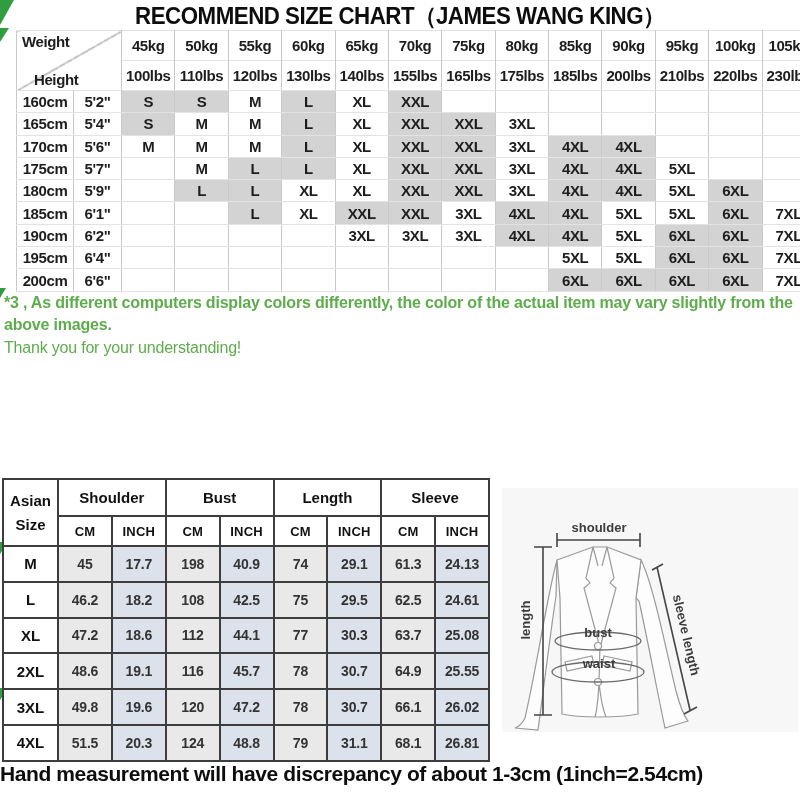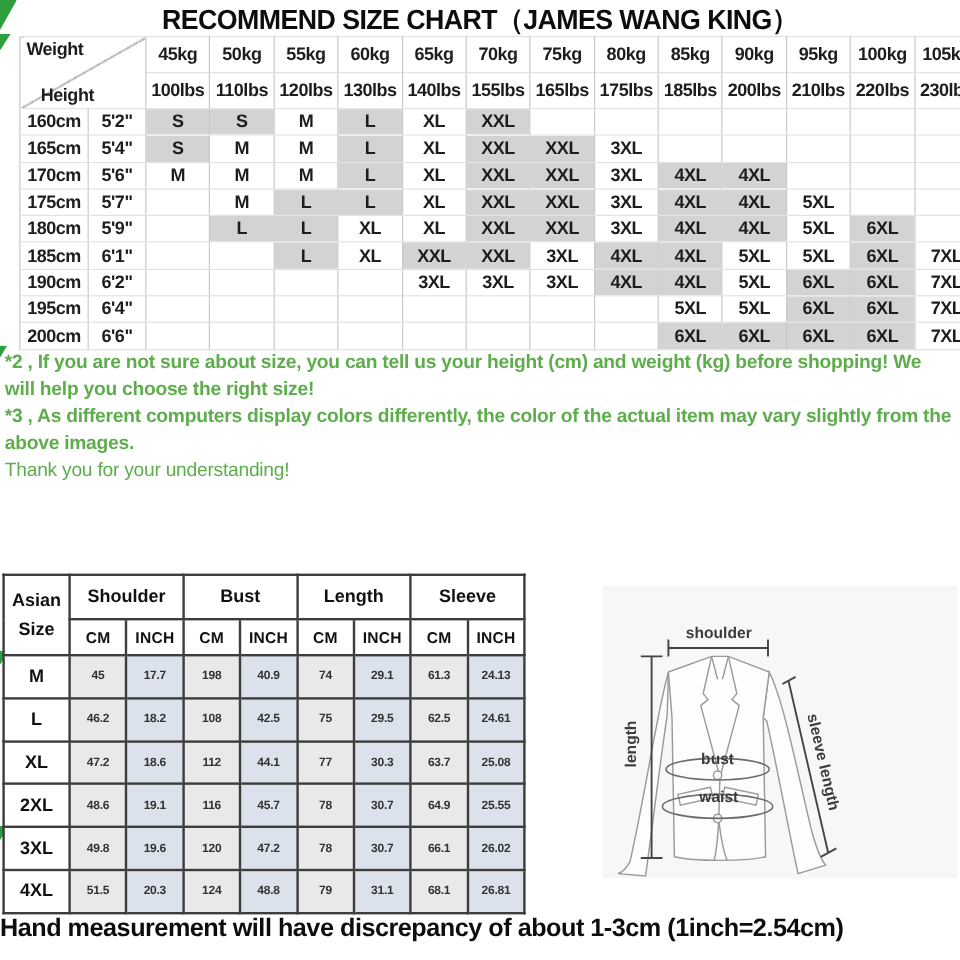--- a/index.html
+++ b/index.html
@@ -31,31 +31,31 @@
         background:linear-gradient(to bottom right,transparent 49.2%,#b9b9b9 49.2%,#b9b9b9 50.8%,transparent 50.8%)}
   .corner .w{position:absolute;top:2px;left:5px;font-size:15px}
   .corner .h{position:absolute;bottom:2px;left:17px;font-size:15px}
 
   
   .notes{position:absolute;top:292px;left:4px;width:792px}
   .note{margin:0;font-size:16px;font-weight:600;line-height:22.4px;letter-spacing:-0.2px;color:var(--green)}
   .note.thanks{font-weight:400}
 
   
-  table.measure{position:absolute;top:478px;left:2px;width:436px;border-collapse:collapse;table-layout:fixed}
+  table.measure{position:absolute;top:478px;left:2px;width:488px;border-collapse:collapse;table-layout:fixed}
   .measure col.c-size{width:55px}
   .measure th,.measure td{border:2px solid var(--border-dark);text-align:center;vertical-align:middle;padding:0}
   .measure thead tr.groups{height:37px}
   .measure thead tr.units{height:30px}
   .measure tbody tr{height:35.8px}
   .measure thead th{font-size:15px;font-weight:700;color:#111;background:#fff}
   .measure thead tr.units th{font-size:13px;letter-spacing:0.2px}
   .measure th.asize{font-size:15px;font-weight:700;line-height:1.6;background:#fff}
   .measure tbody th{font-size:15px;font-weight:700;background:#fff;color:#111}
-  .measure td{font-size:10px;font-weight:600;color:#333;letter-spacing:-0.2px}
+  .measure td{font-size:14px;font-weight:600;color:#333;letter-spacing:-0.2px}
   .measure td.cm{background:var(--cm)}
   .measure td.inch{background:var(--inch)}
 
   
   svg.diagram{position:absolute;left:500px;top:486px}
   .diagram text{font-family:"Liberation Sans",sans-serif;font-size:13px;font-weight:600;fill:#3c3c3c}
 
   .footer{position:absolute;top:762px;left:0;width:800px;
           font-size:21px;font-weight:600;letter-spacing:-0.4px;color:#0d0d0d}
 </style>
@@ -275,21 +275,20 @@
         <td class="shaded">6XL</td>
         <td class="shaded">6XL</td>
         <td class="shaded">6XL</td>
         <td class="shaded">6XL</td>
         <td>7XL</td>
       </tr>
     </tbody>
 </table>
 
 <div class="notes">
-  <p class="note">*2 , If you are not sure about size, you can tell us your height (cm) and weight (kg) before shopping! We will help you choose the right size!</p>
   <p class="note">*3 , As different computers display colors differently, the color of the actual item may vary slightly from the above images.</p>
   <p class="note thanks">Thank you for your understanding!</p>
 </div>
 
 <table class="measure">
   <colgroup>
     <col class="c-size">
       <col>
       <col>
       <col>

